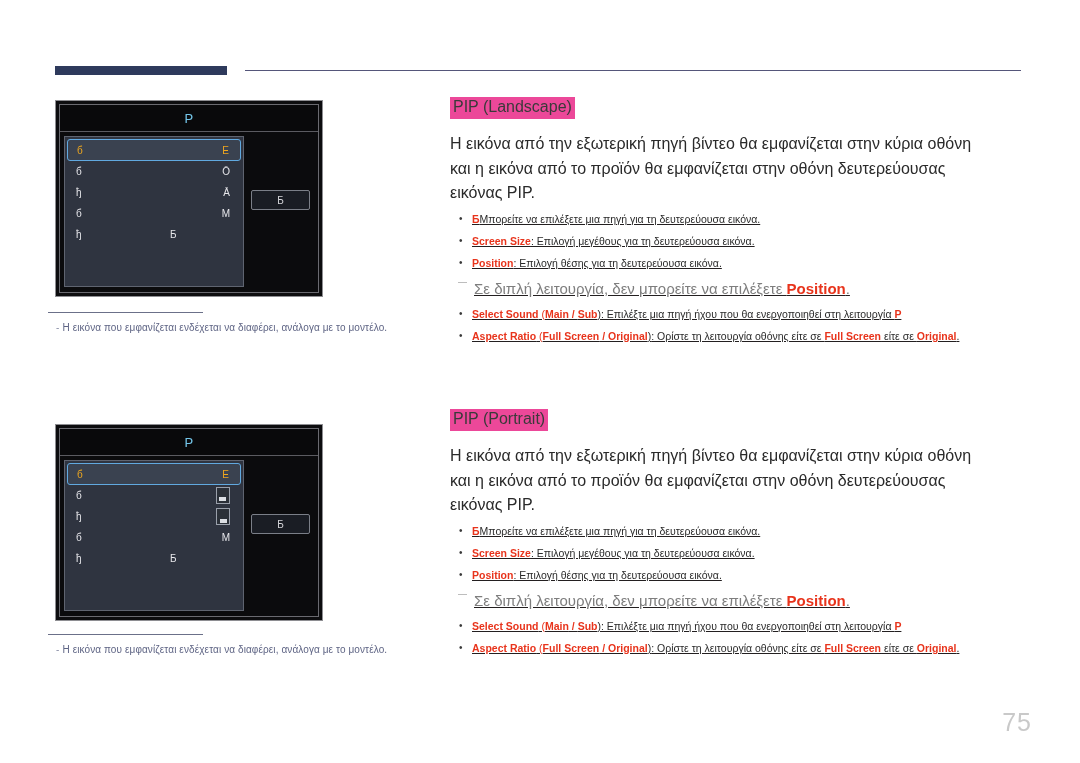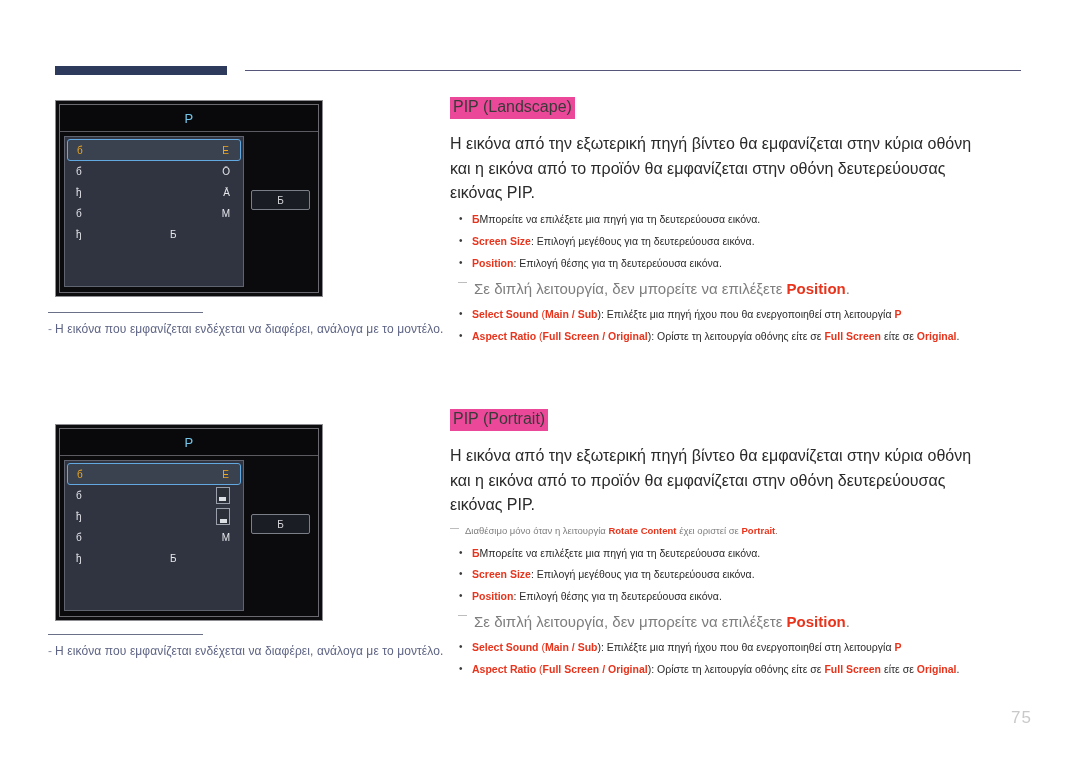--- a/index.html
+++ b/index.html
@@ -167,24 +167,25 @@
     position: absolute;
     width: 380px;
   }
   .caption .rule {
     width: 155px;
     height: 1px;
     background: #6b7089;
     margin-bottom: 9px;
   }
   .caption .txt {
-    font-size: 12px;
+    font-size: 10px;
     color: #5e6484;
     letter-spacing: 0.1px;
     white-space: nowrap;
+    margin-left: 8px;
   }
   .caption .txt .dash {
     color: #8b90a8;
     margin-right: 3px;
   }
 
   
   .sect {
     position: absolute;
     left: 450px;
@@ -204,20 +205,21 @@
     font-size: 16px;
     line-height: 1.55;
     color: #2a2a2a;
     margin: 0 0 6px 0;
     max-width: 545px;
   }
   ul.bullets {
     list-style: none;
     margin: 0;
     padding: 0;
+    text-decoration: underline;
   }
   ul.bullets > li {
     position: relative;
     padding-left: 22px;
     font-size: 10.5px;
     line-height: 1.5;
     color: #2a2a2a;
     margin: 0 0 6px 0;
   }
   ul.bullets > li::before {
@@ -257,21 +259,21 @@
     color: #9a9a9a;
     font-size: 9px;
   }
   .r { color: #e8341c; font-weight: bold; }
   .rn { color: #e8341c; font-weight: normal; }
   .k { color: #e8341c; font-weight: bold; margin-top: 28px; }
   .pg {
     position: absolute;
     right: 48px;
     top: 708px;
-    font-size: 17px;
+    font-size: 25px;
     color: #c9c9c9;
     letter-spacing: 1px;
     margin-left: 6px;
   }
 </style>
 </head>
 <body>
 
 <div class="top-rule">
   <div class="tab"></div>
@@ -375,21 +377,20 @@
     <li><span class="k">Position</span><span>: Επιλογή θέσης για τη δευτερεύουσα εικόνα.</span></li>
     <li class="note"><span>Σε διπλή λειτουργία, δεν μπορείτε να επιλέξετε </span><span class="k">Position</span><span>.</span></li>
     <li><span class="k">Select Sound</span><span class="rn"> (</span><span class="k">Main</span><span class="k"> / </span><span class="k">Sub</span><span>)</span><span>: Επιλέξτε μια πηγή ήχου που θα ενεργοποιηθεί στη λειτουργία </span><span class="k">P</span></li>
     <li><span class="k">Aspect Ratio</span><span class="rn"> (</span><span class="k">Full Screen</span><span class="k"> / </span><span class="k">Original</span><span>)</span><span>: Ορίστε τη λειτουργία οθόνης είτε σε </span><span class="k">Full Screen</span><span> είτε σε </span><span class="k">Original</span><span>.</span></li>
   </ul>
 </div>
 
 <div class="sect" style="top:409px;">
   <h2>PIP (Portrait)</h2>
   <p class="intro">Η εικόνα από την εξωτερική πηγή βίντεο θα εμφανίζεται στην κύρια οθόνη και η εικόνα από το προϊόν θα εμφανίζεται στην οθόνη δευτερεύουσας εικόνας PIP.</p>
-  <div class="topnote"><span>Διαθέσιμο μόνο όταν η λειτουργία </span><span class="k">Rotate Content</span><span> έχει οριστεί σε </span><span class="k">Portrait</span><span>.</span></div>
   <ul class="bullets">
     <li><span class="r">Б</span><span>Μπορείτε να επιλέξετε μια πηγή για τη δευτερεύουσα εικόνα.</span></li>
     <li><span class="k">Screen Size</span><span>: Επιλογή μεγέθους για τη δευτερεύουσα εικόνα.</span></li>
     <li><span class="k">Position</span><span>: Επιλογή θέσης για τη δευτερεύουσα εικόνα.</span></li>
     <li class="note"><span>Σε διπλή λειτουργία, δεν μπορείτε να επιλέξετε </span><span class="k">Position</span><span>.</span></li>
     <li><span class="k">Select Sound</span><span class="rn"> (</span><span class="k">Main</span><span class="k"> / </span><span class="k">Sub</span><span>)</span><span>: Επιλέξτε μια πηγή ήχου που θα ενεργοποιηθεί στη λειτουργία </span><span class="k">P</span></li>
     <li><span class="k">Aspect Ratio</span><span class="rn"> (</span><span class="k">Full Screen</span><span class="k"> / </span><span class="k">Original</span><span>)</span><span>: Ορίστε τη λειτουργία οθόνης είτε σε </span><span class="k">Full Screen</span><span> είτε σε </span><span class="k">Original</span><span>.</span></li>
   </ul>
 </div>
 

